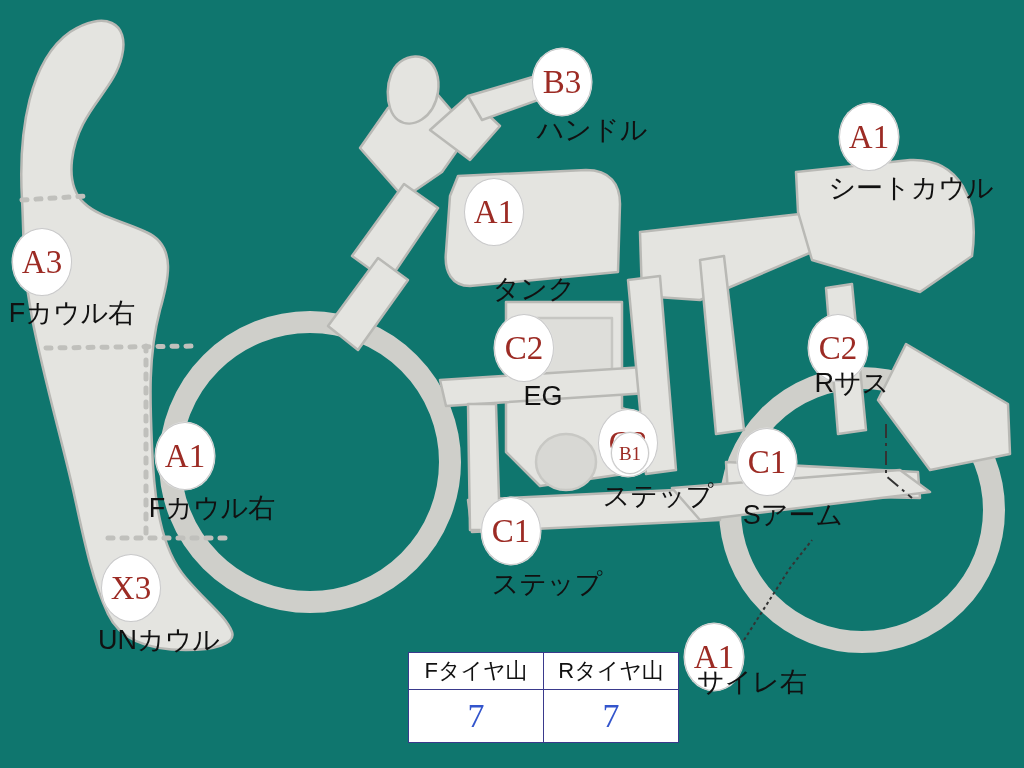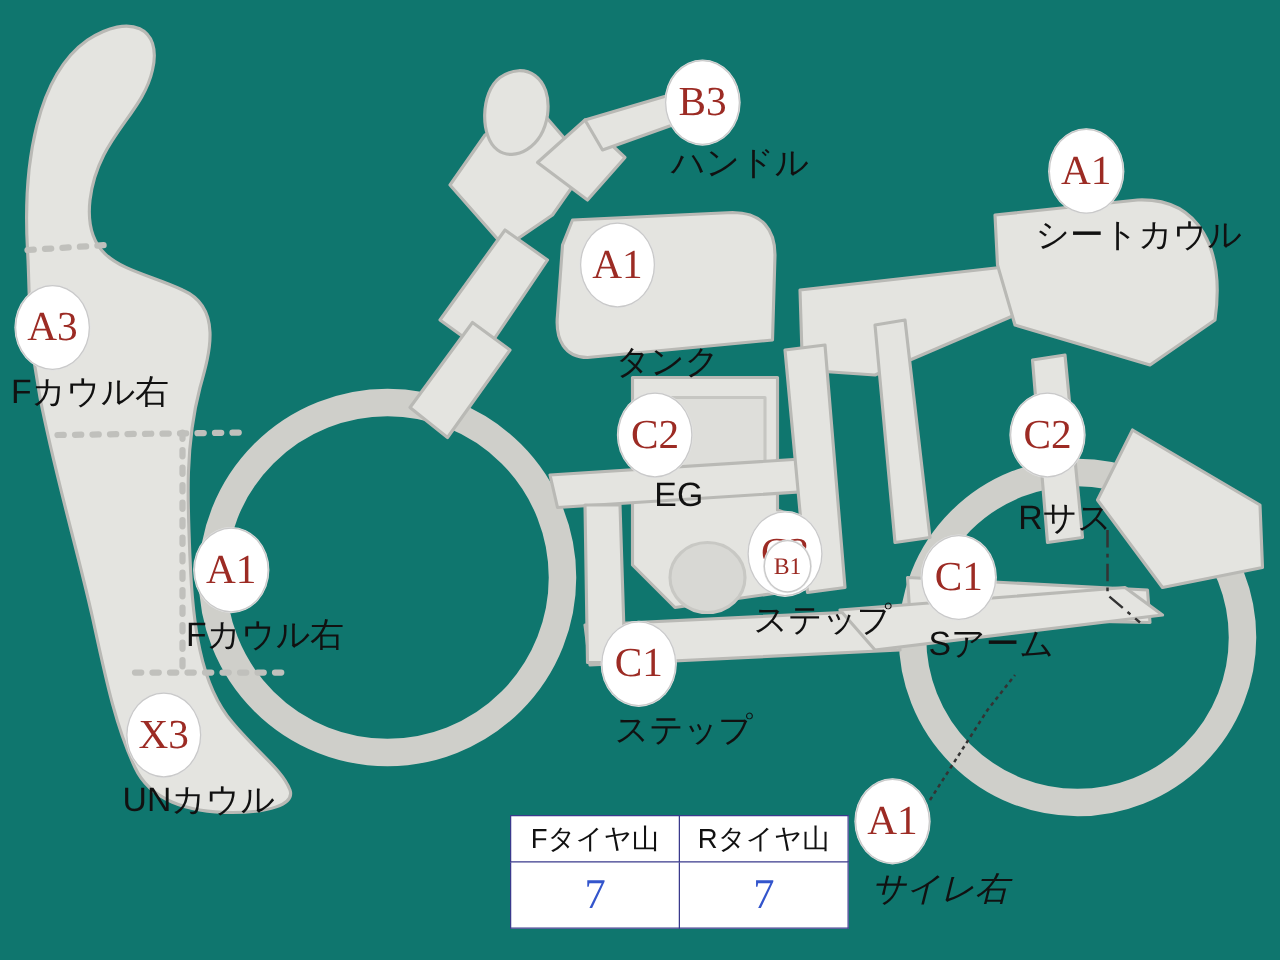--- a/index.html
+++ b/index.html
@@ -150,34 +150,34 @@
       <div class="caption" style="left: 592px; top: 112px;">ハンドル</div>
       <div class="marker" style="left: 869px; top: 137px;">A1</div>
       <div class="caption" style="left: 911px; top: 170px; font-family: Liberation Mono, monospace;">シートカウル</div>
       <div class="marker" style="left: 42px; top: 262px;">A3</div>
       <div class="caption" style="left: 72px; top: 295px;">Fカウル右</div>
       <div class="marker" style="left: 494px; top: 212px;">A1</div>
       <div class="caption" style="left: 534px; top: 245px; margin-top: 26px;">タンク</div>
       <div class="marker" style="left: 524px; top: 348px;">C2</div>
       <div class="caption" style="left: 543px; top: 381px;">EG</div>
       <div class="marker" style="left: 838px; top: 348px;">C2</div>
-      <div class="caption" style="left: 852px; top: 396px;">Rサス</div>
+      <div class="caption" style="left: 852px; top: 365px;">Rサス</div>
       <div class="marker" style="left: 185px; top: 456px;">A1</div>
       <div class="caption" style="left: 212px; top: 490px;">Fカウル右</div>
       <div class="marker" style="left: 628px; top: 443px;">C2</div>
       <div class="caption" style="left: 658px; top: 478px; text-align: right;">ステップ</div>
       <div class="marker small" style="left: 630px; top: 453px;">B1</div>
       <div class="marker" style="left: 767px; top: 462px;">C1</div>
       <div class="caption" style="left: 793px; top: 497px;">Sアーム</div>
       <div class="marker" style="left: 511px; top: 531px;">C1</div>
       <div class="caption" style="left: 547px; top: 566px;">ステップ</div>
       <div class="marker" style="left: 131px; top: 588px;">X3</div>
       <div class="caption" style="left: 159px; top: 622px;">UNカウル</div>
       <div class="marker" style="left: 714px; top: 657px;">A1</div>
-      <div class="caption" style="left: 752px; top: 693px; font-style: italic;">サイレ右</div>
+      <div class="caption" style="left: 752px; top: 664px;">サイレ右</div>
     </div>
 
   <table id="tire-table">
     <thead>
       <tr>
         <th>Fタイヤ山</th>
         <th>Rタイヤ山</th>
       </tr>
     </thead>
     <tbody>

